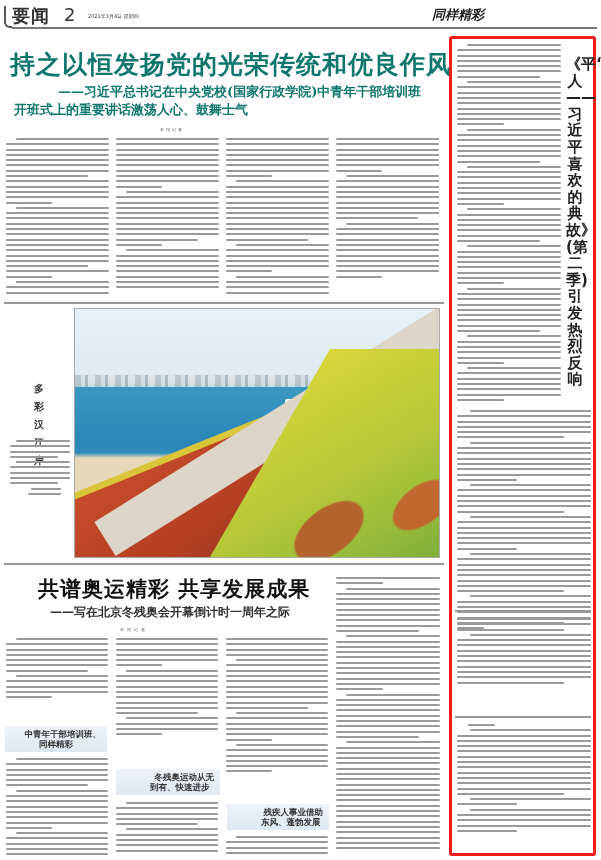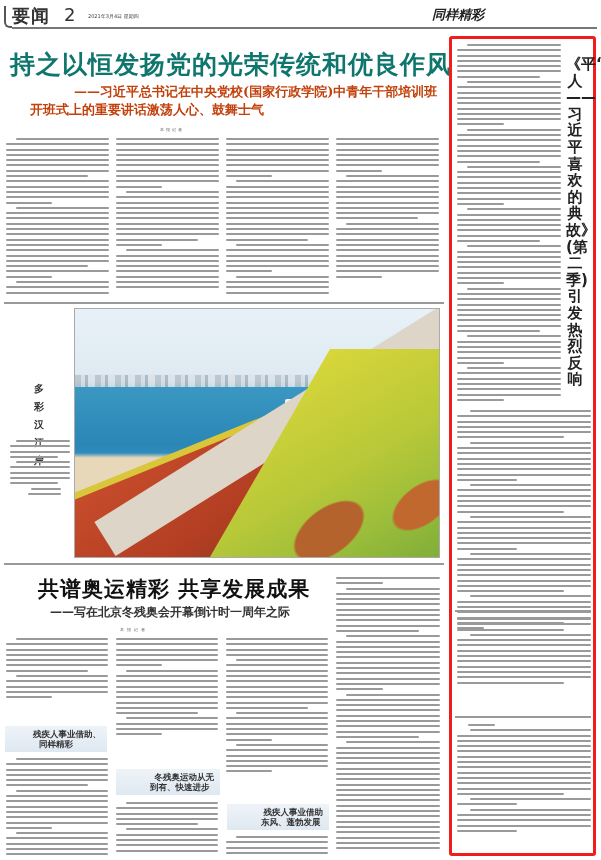--- a/index.html
+++ b/index.html
@@ -24,22 +24,22 @@
   .lines { position: absolute; }
   .lines i { display: block; height: 2px; margin-bottom: 3.3px; background: #9a9a9a; border-radius: 1px; }
   .lines i.s { width: 45%; }
   .lines i.m { width: 80%; }
   .lines i.p { margin-left: 10%; width: 90%; }
 
   
   .headline1 { position: absolute; left: 10px; top: 48px; width: 430px;
     font-family: "DejaVu Sans", sans-serif; font-weight: bold; font-size: 25px; color: #0f766e;
     letter-spacing: 1px; white-space: nowrap; }
-  .subhead1 { position: absolute; left: 30px; top: 83px; width: 420px;
-    font-family: "DejaVu Serif", serif; font-weight: bold; font-size: 13px; color: #c2410c; line-height: 18px; }
+  .subhead1 { position: absolute; left: 14px; top: 83px; width: 420px;
+    font-family: "DejaVu Serif", serif; font-weight: bold; font-size: 13px; color: #0f766e; line-height: 18px; }
   .subhead1 .dash-line { padding-left: 44px; }
   .byline1 { position: absolute; left: 160px; top: 127px; font-family: "DejaVu Sans", sans-serif;
     font-size: 4px; color: #666; letter-spacing: 2px; }
   .rule-h { position: absolute; height: 2px; background: #999; }
 
   
   .photo { position: absolute; left: 74px; top: 308px; width: 366px; height: 250px;
     border: 1px solid #aaa; overflow: hidden;
     background: linear-gradient(180deg, #e8f1f7 0%, #dfeaf2 26%, #c9d8e0 29%, #3a98c2 31%, #2a86b6 55%, #2f8cbc 58%, #e6d8b8 60%, #e6d8b8 100%); }
   .photo .skyline { position: absolute; left: 0; top: 66px; width: 100%; height: 12px;
@@ -265,21 +265,21 @@
       <i></i>
       <i></i>
       <i class="m"></i>
     <i class="p"></i>
       <i></i>
       <i></i>
       <i></i>
       <i class="s"></i>
   </div>
   <div class="subbox" style="left:5px;top:726px;width:102px;">
-    <span class="l1">残疾人事业借助、</span>
+    <span class="l1">中青年干部培训班、</span>
     <span class="l2">同样精彩</span>
   </div>
   <div class="lines" style="left:6px;top:758px;width:102px;">
     <i class="p"></i>
       <i></i>
       <i></i>
       <i></i>
       <i></i>
       <i class="m"></i>
     <i class="p"></i>

